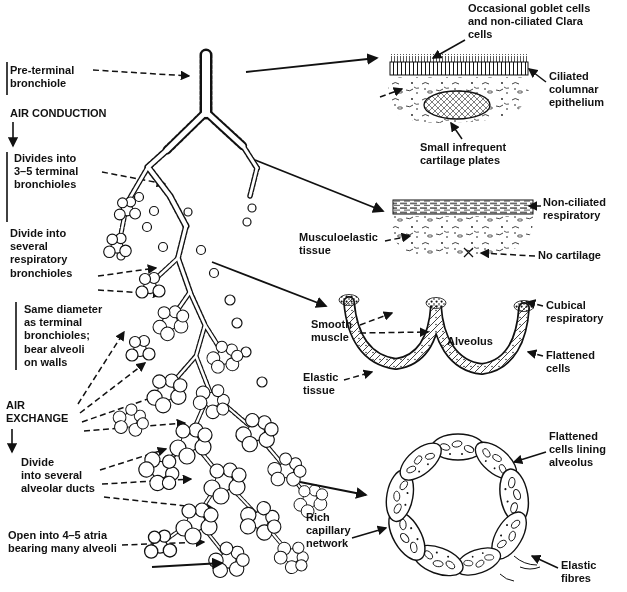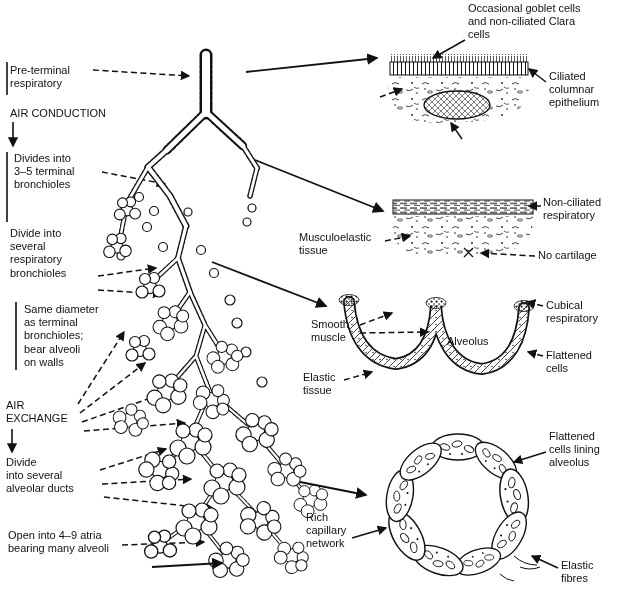--- a/index.html
+++ b/index.html
@@ -1,18 +1,18 @@
 <!DOCTYPE html>
 <html><head>
 <meta charset="utf-8">
 <style>
   html,body{margin:0;padding:0;background:#fff}
   .fig{position:relative;width:627px;height:592px;background:#fff;overflow:hidden;
        font-family:"Liberation Sans",sans-serif;color:#111}
-  .lbl{position:absolute;font-size:11px;font-weight:400;line-height:1.2;white-space:pre-line;color:#111}
+  .lbl{position:absolute;font-size:11px;font-weight:700;line-height:1.2;white-space:pre-line;color:#111}
   .art{position:absolute;left:0;top:0}
   
   .tb{stroke:#111;fill:none;stroke-linecap:round;stroke-dasharray:3 2.2}
   .tw{stroke:#fff;fill:none;stroke-linecap:round}
   .clu circle{fill:#fff;stroke:#111;stroke-width:1.2}
   .alv{fill:#fff;stroke:#111;stroke-width:1.2}
   .cap ellipse.b{fill:#fff;stroke:#111;stroke-width:1.4}
   .cap ellipse.r{fill:none;stroke:#111;stroke-width:.9}
   .cap circle{fill:#111}
   .mar{stroke:#111;stroke-width:1.8;fill:none}
@@ -225,48 +225,50 @@
       <use href="#capseg" transform="translate(458,506) rotate(280) translate(0,-59)"></use>
       <use href="#capseg" transform="translate(458,506) rotate(320) translate(0,-58) scale(0.95)"></use>
       <path class="fib" d="M514,556 q10,9 23,9 M520,567 q10,4 20,0 M500,574 q6,6 14,7"></path>
       <path class="mar2" d="M546,452 L514,462" marker-end="url(#ah)"></path>
       <path class="mar2" d="M352,538 L386,528" marker-end="url(#ah)"></path>
       <path class="mar2" d="M558,568 L532,556" marker-end="url(#ah)"></path>
     </g>
   </svg>
 
   <div class="lbl" style="left:10px;top:64px">Pre-terminal
-respiratory</div>
+bronchiole</div>
   <div class="lbl" style="left:10px;top:107px">AIR CONDUCTION</div>
   <div class="lbl" style="left:14px;top:152px">Divides into
 3–5 terminal
 bronchioles</div>
   <div class="lbl" style="left:10px;top:227px">Divide into
 several
 respiratory
 bronchioles</div>
   <div class="lbl" style="left:24px;top:303px">Same diameter
 as terminal
 bronchioles;
 bear alveoli
 on walls</div>
   <div class="lbl" style="left:6px;top:399px">AIR
 EXCHANGE</div>
-  <div class="lbl" style="left:6px;top:456px">Divide
+  <div class="lbl" style="left:21px;top:456px">Divide
 into several
 alveolar ducts</div>
-  <div class="lbl" style="left:8px;top:529px">Open into 4–9 atria
+  <div class="lbl" style="left:8px;top:529px">Open into 4–5 atria
 bearing many alveoli</div>
 
   <div class="lbl" style="left:468px;top:2px">Occasional goblet cells
 and non-ciliated Clara
 cells</div>
   <div class="lbl" style="left:549px;top:70px">Ciliated
 columnar
 epithelium</div>
+  <div class="lbl" style="left:420px;top:141px">Small infrequent
+cartilage plates</div>
 
   <div class="lbl" style="left:543px;top:196px">Non-ciliated
 respiratory</div>
   <div class="lbl" style="left:299px;top:231px">Musculoelastic
 tissue</div>
   <div class="lbl" style="left:538px;top:249px">No cartilage</div>
 
   <div class="lbl" style="left:311px;top:318px">Smooth
 muscle</div>
   <div class="lbl" style="left:303px;top:371px">Elastic

